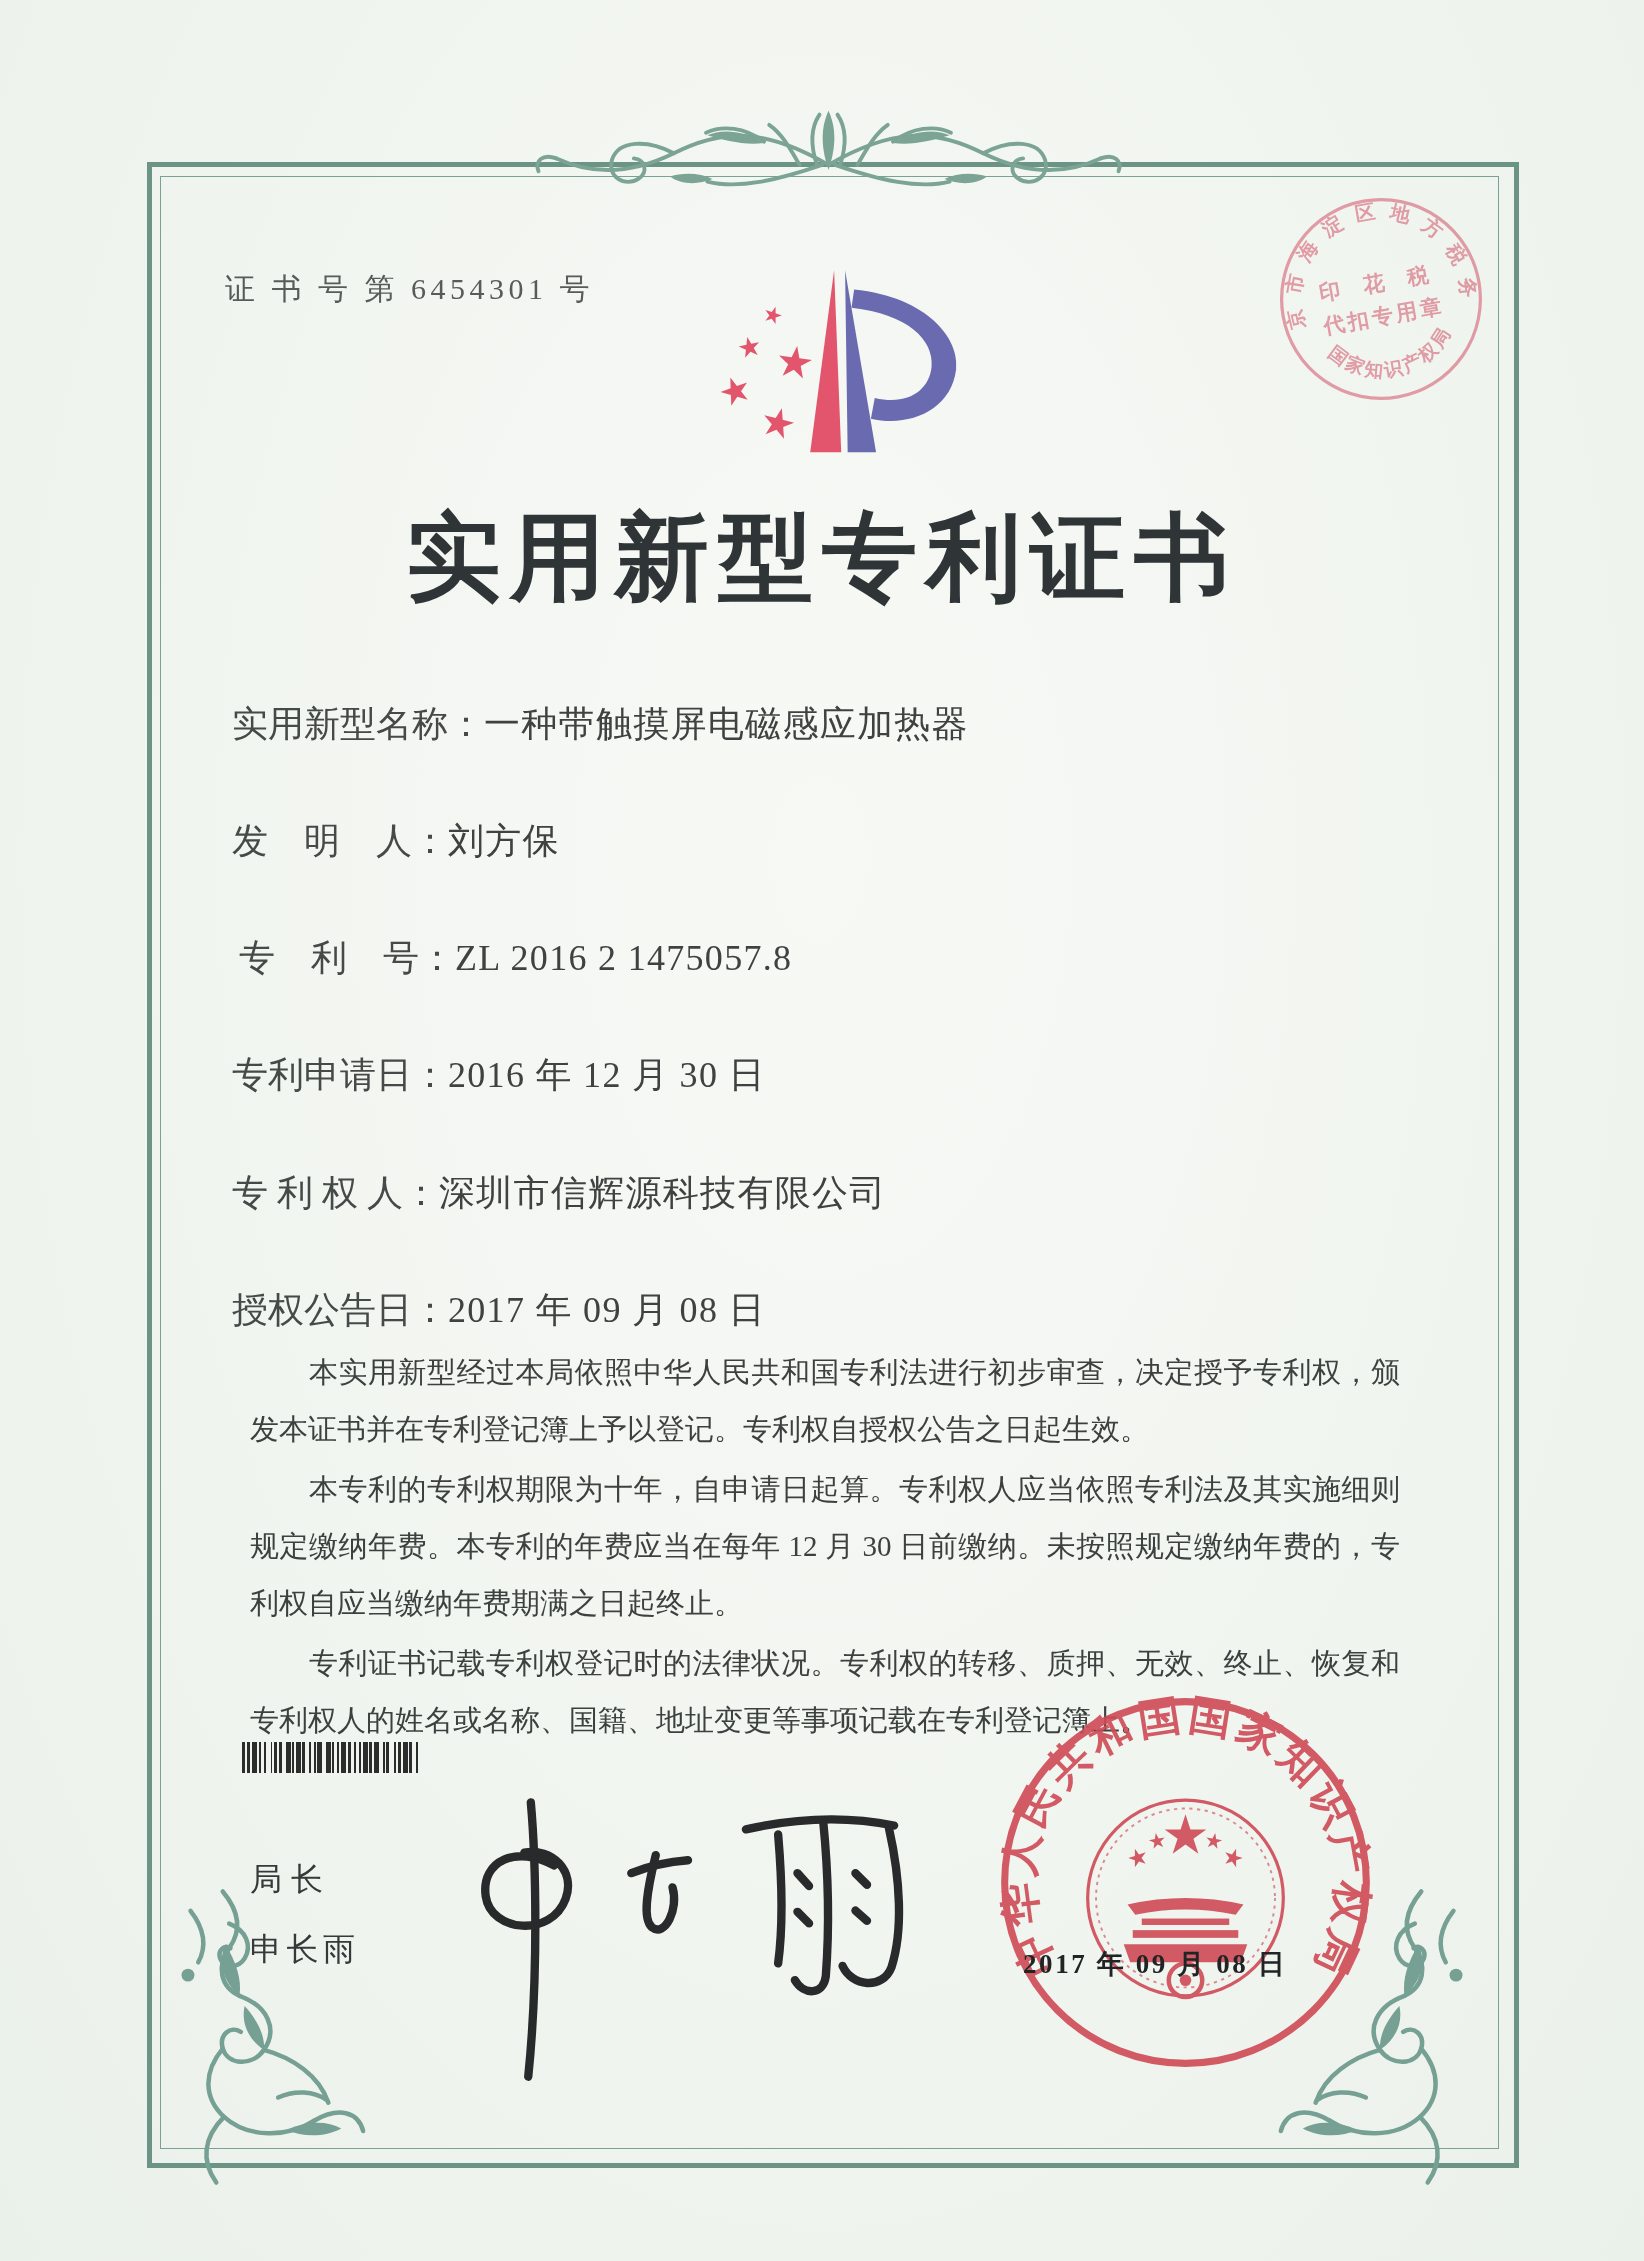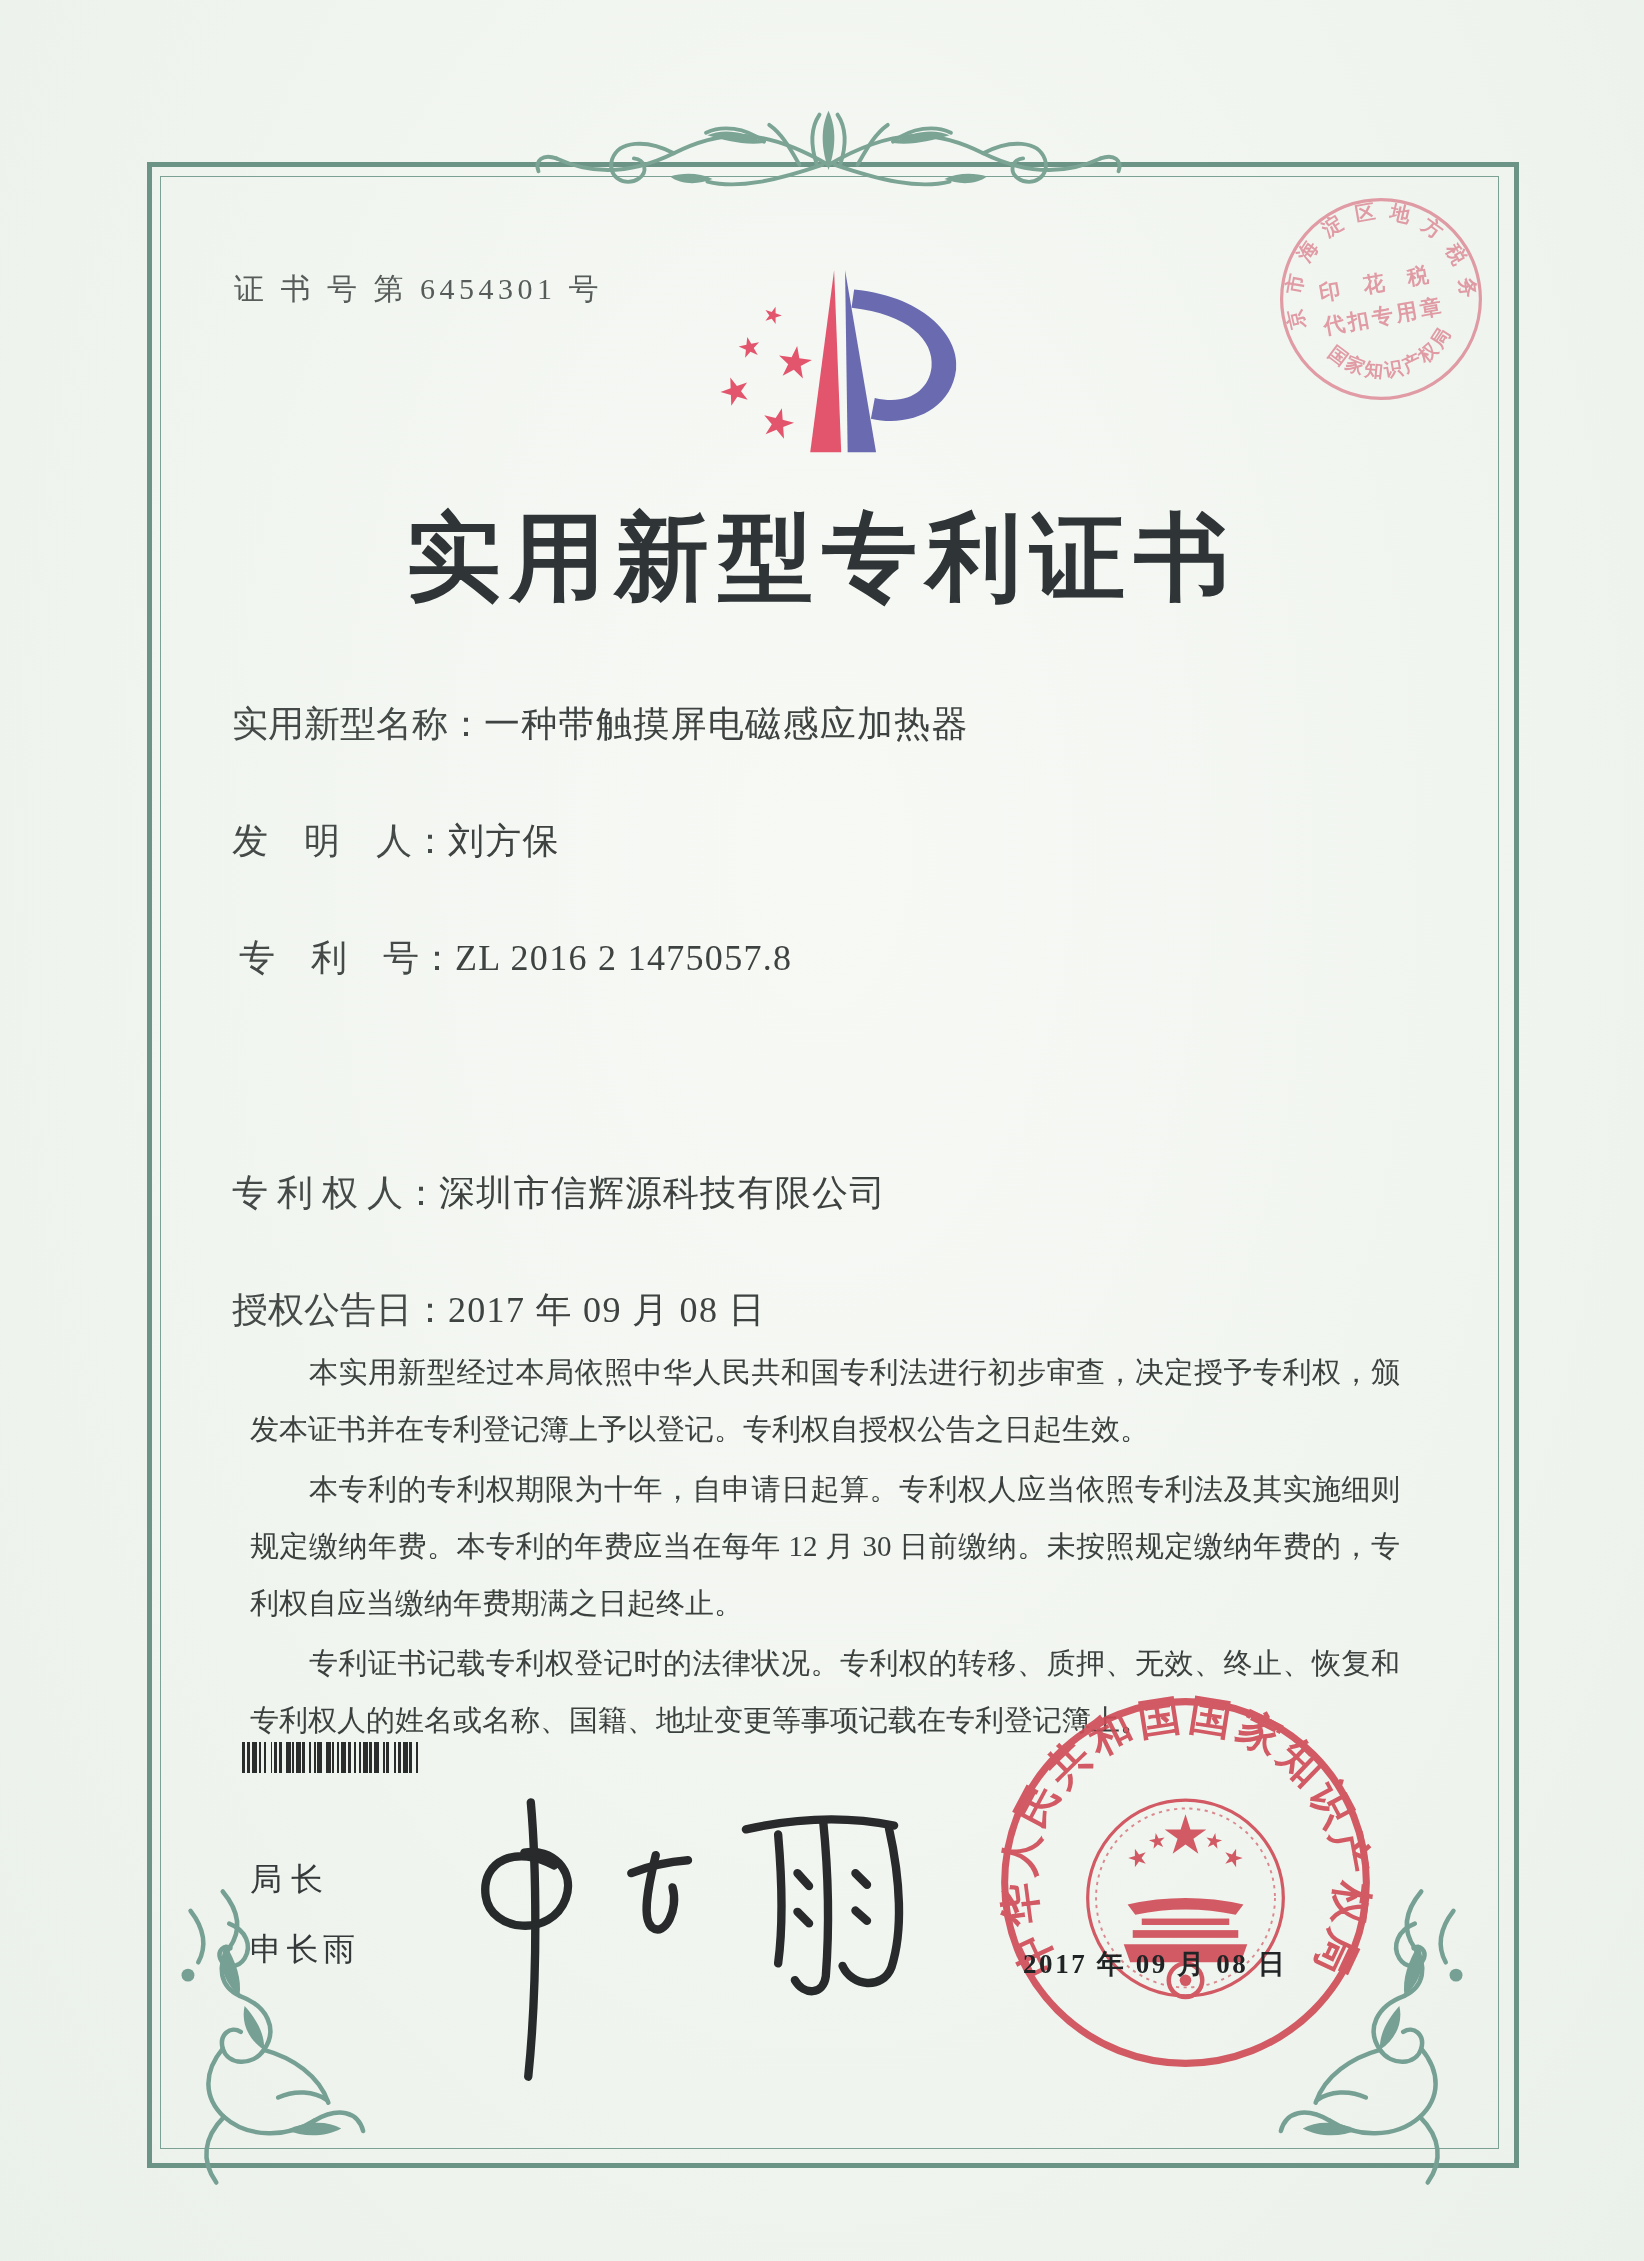--- a/index.html
+++ b/index.html
@@ -7,21 +7,21 @@
   .page{
     position:relative; width:1644px; height:2261px; overflow:hidden;
     background:radial-gradient(ellipse at 50% 38%, #f7f9f5 0%, #f1f5f0 55%, #eaf0ea 100%);
     font-family:"Liberation Serif", serif; color:#3f4442;
   }
   .abs{position:absolute;}
   
   .frame-outer{left:147px; top:162px; width:1362px; height:1996px; border:5.8px solid #6b9486;}
   .frame-inner{left:160px; top:176px; width:1337px; height:1971px; border:1.9px solid #7aa193;}
   
-  .cert-no{left:234px; top:269px; font-size:30px; letter-spacing:4.5px; color:#575c5a;}
+  .cert-no{left:225px; top:269px; font-size:30px; letter-spacing:4.5px; color:#575c5a;}
   .title{left:0; top:495px; width:1644px; text-align:center; font-size:95px; font-weight:700;
          letter-spacing:9px; color:#2f3436;}
   .field{left:232px; width:1160px; font-size:36px; color:#454a48; white-space:nowrap;}
   .f0{top:700px;} .f1{top:817px;} .f2{top:934px;margin-left:7px;} .f3{top:1051px;} .f4{top:1169px;} .f5{top:1286px;}
   .field .fvalue{letter-spacing:1.3px; color:#3e4341;}
   .paras{left:247px; top:1341px; width:1156px; font-size:29px; line-height:57px;
          text-align:justify; color:#3c413f;}
   .paras p{margin:3px; text-indent:59px;}
   .officer-title{left:250px; top:1858px; font-size:32px; letter-spacing:9px; color:#35393a;}
   .officer-name{left:250px; top:1928px; font-size:32px; letter-spacing:4.5px; color:#35393a;}
@@ -143,20 +143,23 @@
   <div class="abs title">实用新型专利证书</div>
 
   <div class="abs field f0">
     <span class="flabel">实用新型名称：</span><span class="fvalue">一种带触摸屏电磁感应加热器</span>
   </div>
   <div class="abs field f1">
     <span class="flabel">发　明　人：</span><span class="fvalue">刘方保</span>
   </div>
   <div class="abs field f2">
     <span class="flabel">专　利　号：</span><span class="fvalue">ZL 2016 2 1475057.8</span>
+  </div>
+  <div class="abs field f3">
+    <span class="flabel">专利申请日：</span><span class="fvalue">2016 年 12 月 30 日</span>
   </div>
   <div class="abs field f4">
     <span class="flabel">专 利 权 人：</span><span class="fvalue">深圳市信辉源科技有限公司</span>
   </div>
   <div class="abs field f5">
     <span class="flabel">授权公告日：</span><span class="fvalue">2017 年 09 月 08 日</span>
   </div>
 
   <div class="abs paras">
     <p>本实用新型经过本局依照中华人民共和国专利法进行初步审查，决定授予专利权，颁发本证书并在专利登记簿上予以登记。专利权自授权公告之日起生效。</p>

